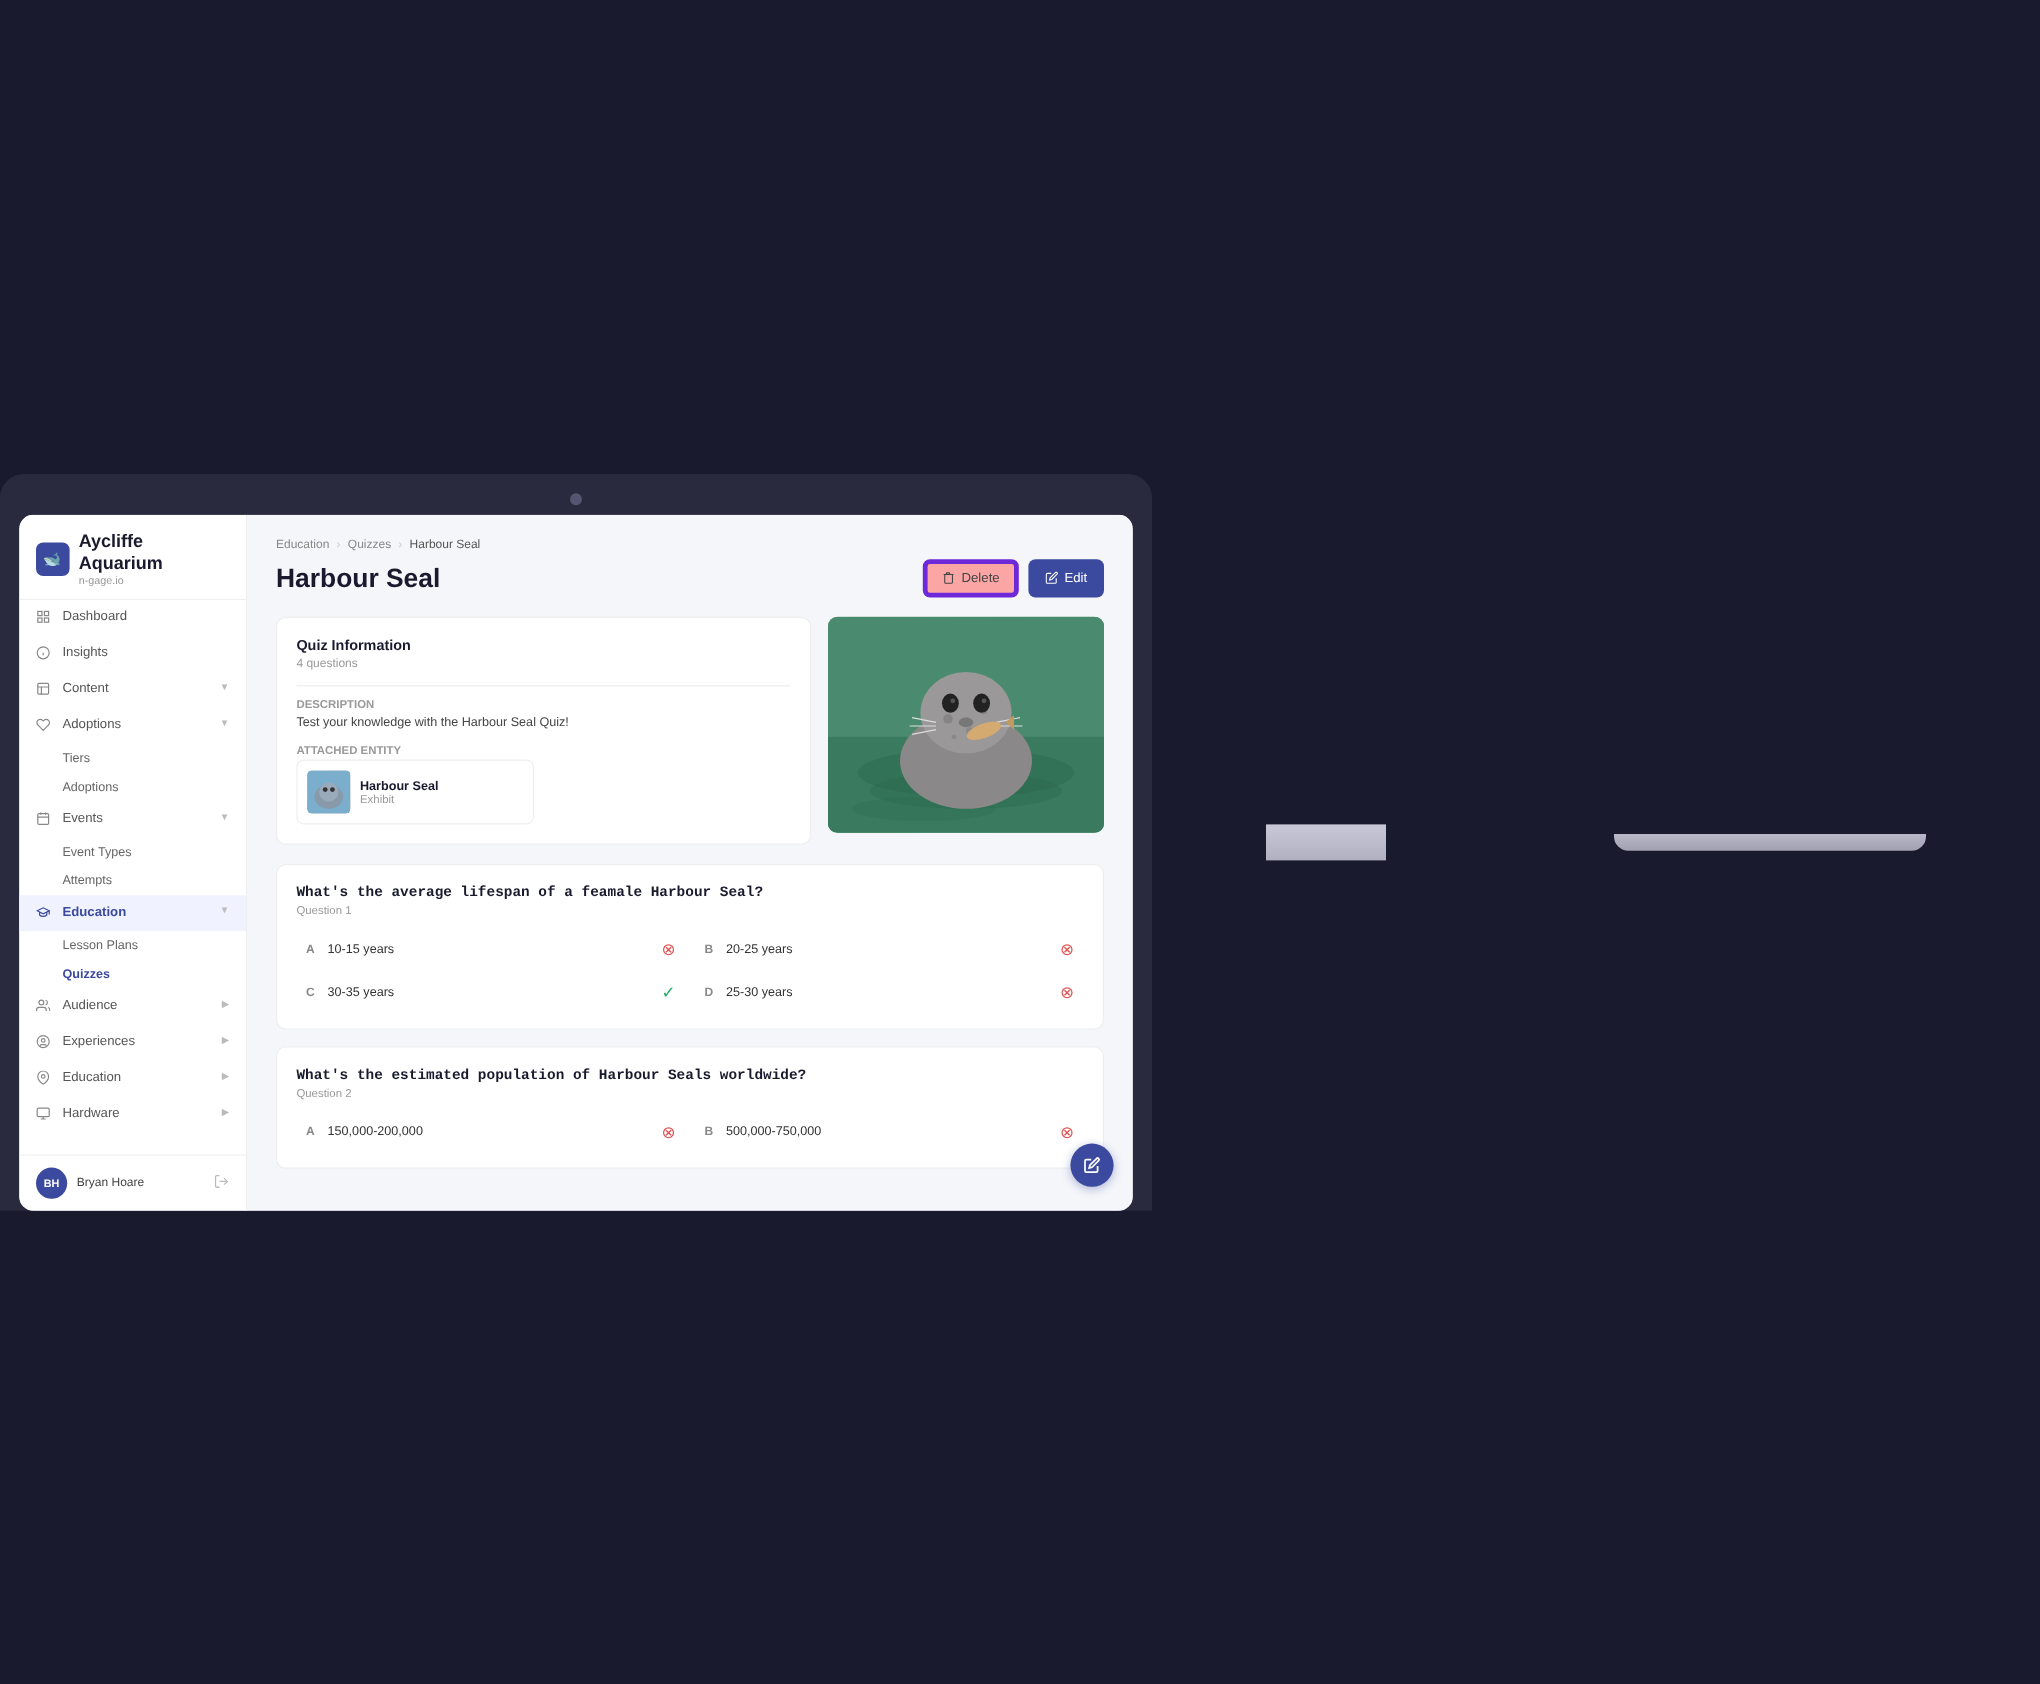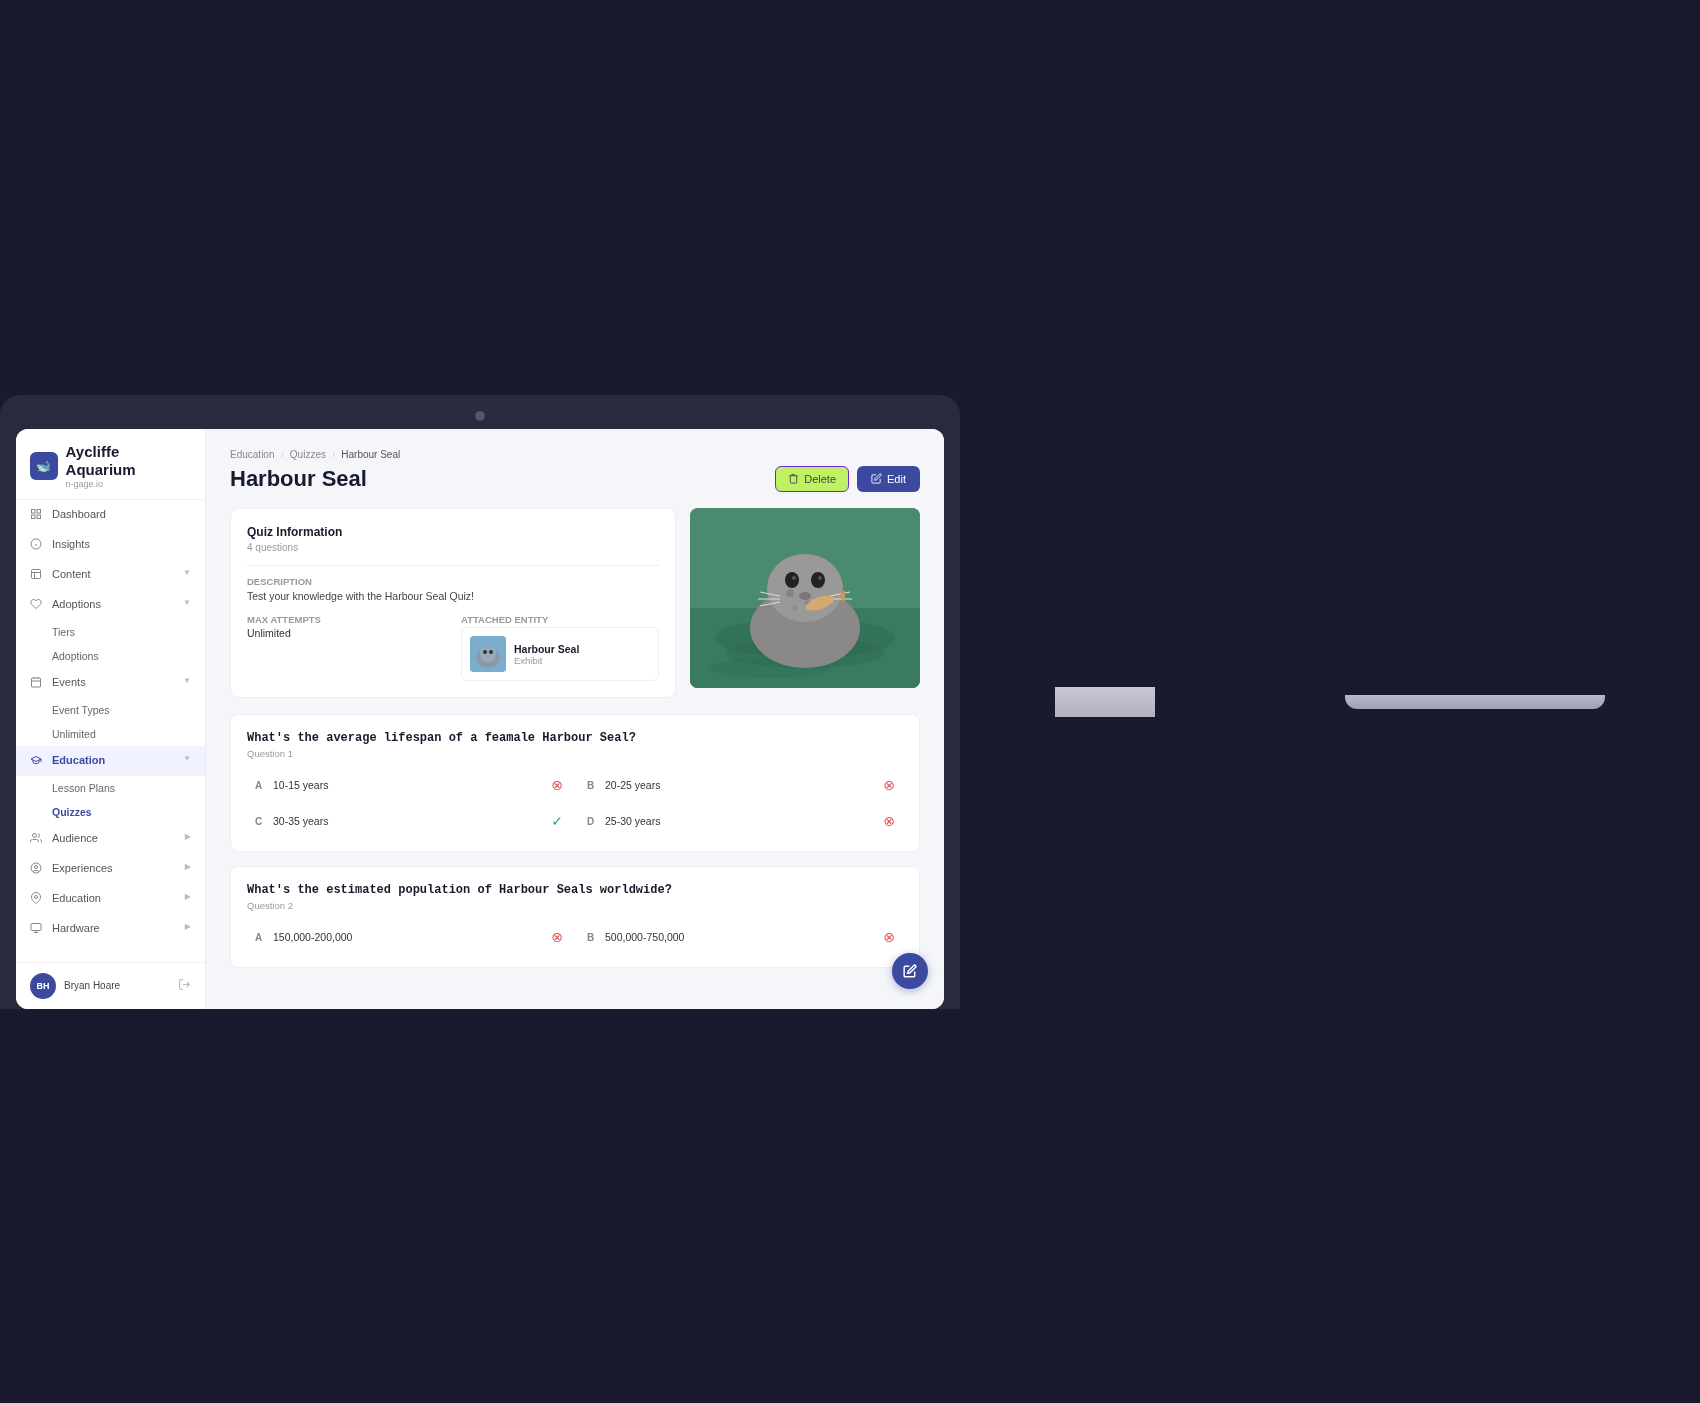--- a/index.html
+++ b/index.html
@@ -215,23 +215,23 @@
     .btn-group {
       display: flex;
       gap: 8px;
     }
 
     .btn-delete {
       display: flex;
       align-items: center;
       gap: 5px;
       padding: 6px 12px;
-      border: 1px solid #6d28d9;
+      border: 4px solid #6d28d9;
       border-radius: 6px;
-      background: #bef264;
+      background: #fca5a5;
       font-size: 11px;
       color: #444;
       cursor: pointer;
     }
 
     .btn-edit {
       display: flex;
       align-items: center;
       gap: 5px;
       padding: 6px 14px;
@@ -514,21 +514,21 @@
                   <rect x="3" y="4" width="18" height="18" rx="2" ry="2"></rect>
                   <line x1="16" y1="2" x2="16" y2="6"></line>
                   <line x1="8" y1="2" x2="8" y2="6"></line>
                   <line x1="3" y1="10" x2="21" y2="10"></line>
                 </svg>
             </span>
             <span>Events</span>
             <span class="nav-chevron">▼</span>
           </div>
           <div class="nav-sub-item">Event Types</div>
-          <div class="nav-sub-item">Unlimited</div>
+          <div class="nav-sub-item">Attempts</div>
           <div class="nav-item active">
             <span class="nav-icon">
               <svg width="12" height="12" viewBox="0 0 24 24" fill="none" stroke="currentColor" stroke-width="2">
                   <path d="M22 10v6M2 10l10-5 10 5-10 5z"></path>
                   <path d="M6 12v5c3 3 9 3 12 0v-5"></path>
                 </svg>
             </span>
             <span>Education</span>
             <span class="nav-chevron">▼</span>
           </div>
@@ -623,24 +623,20 @@
         </div>
 
         <div class="quiz-info-section">
           <div class="quiz-info-card">
             <div class="card-title">Quiz Information</div>
             <div class="card-subtitle">4 questions</div>
             <hr class="divider-line">
             <div class="card-field-label">Description</div>
             <div class="card-desc">Test your knowledge with the Harbour Seal Quiz!</div>
             <div class="two-col-fields">
-              <div>
-                <div class="card-field-label">Max Attempts</div>
-                <div class="card-field-value">Unlimited</div>
-              </div>
               <div>
                 <div class="card-field-label">Attached Entity</div>
                 <div class="attached-entity-box">
                   <div class="entity-thumb">
                     <div class="entity-thumb-seal">
                       <svg viewBox="0 0 36 36" width="36" height="36">
                         <rect width="36" height="36" fill="#7aaecc"></rect>
                         <ellipse cx="18" cy="22" rx="12" ry="10" fill="#8899aa"></ellipse>
                         <ellipse cx="18" cy="18" rx="8" ry="8" fill="#99aabb"></ellipse>
                         <circle cx="15" cy="16" r="2" fill="#333"></circle>

